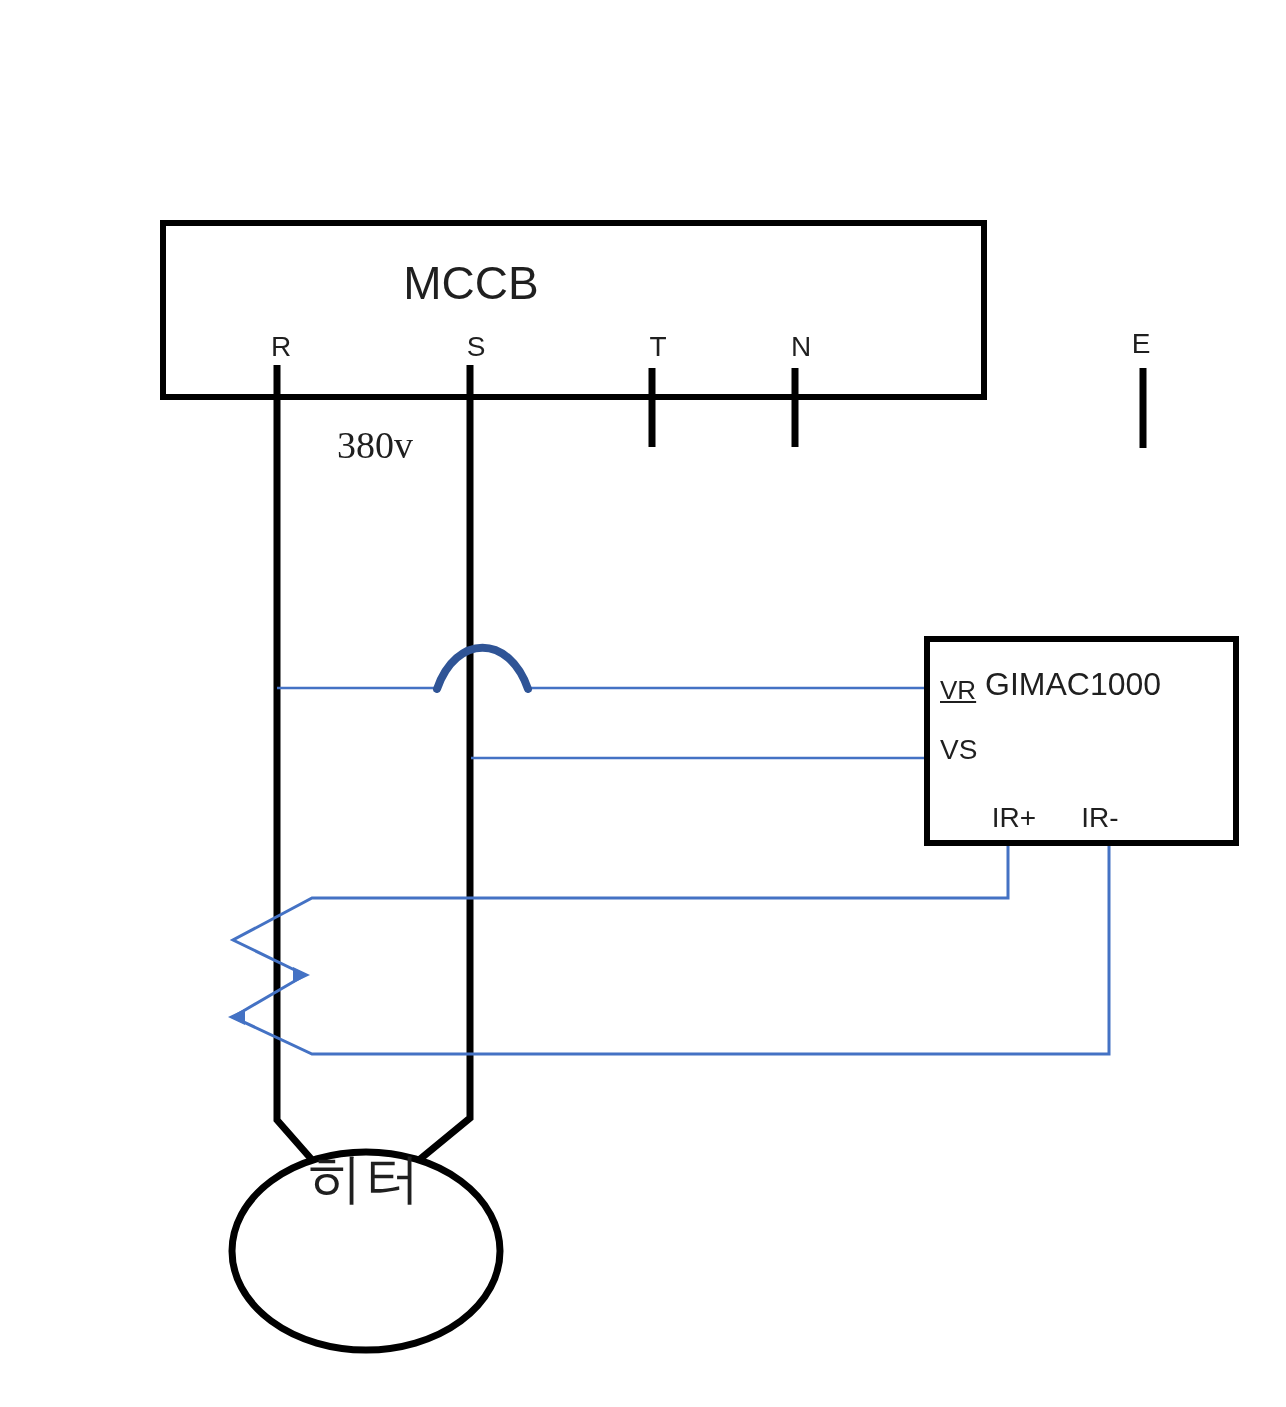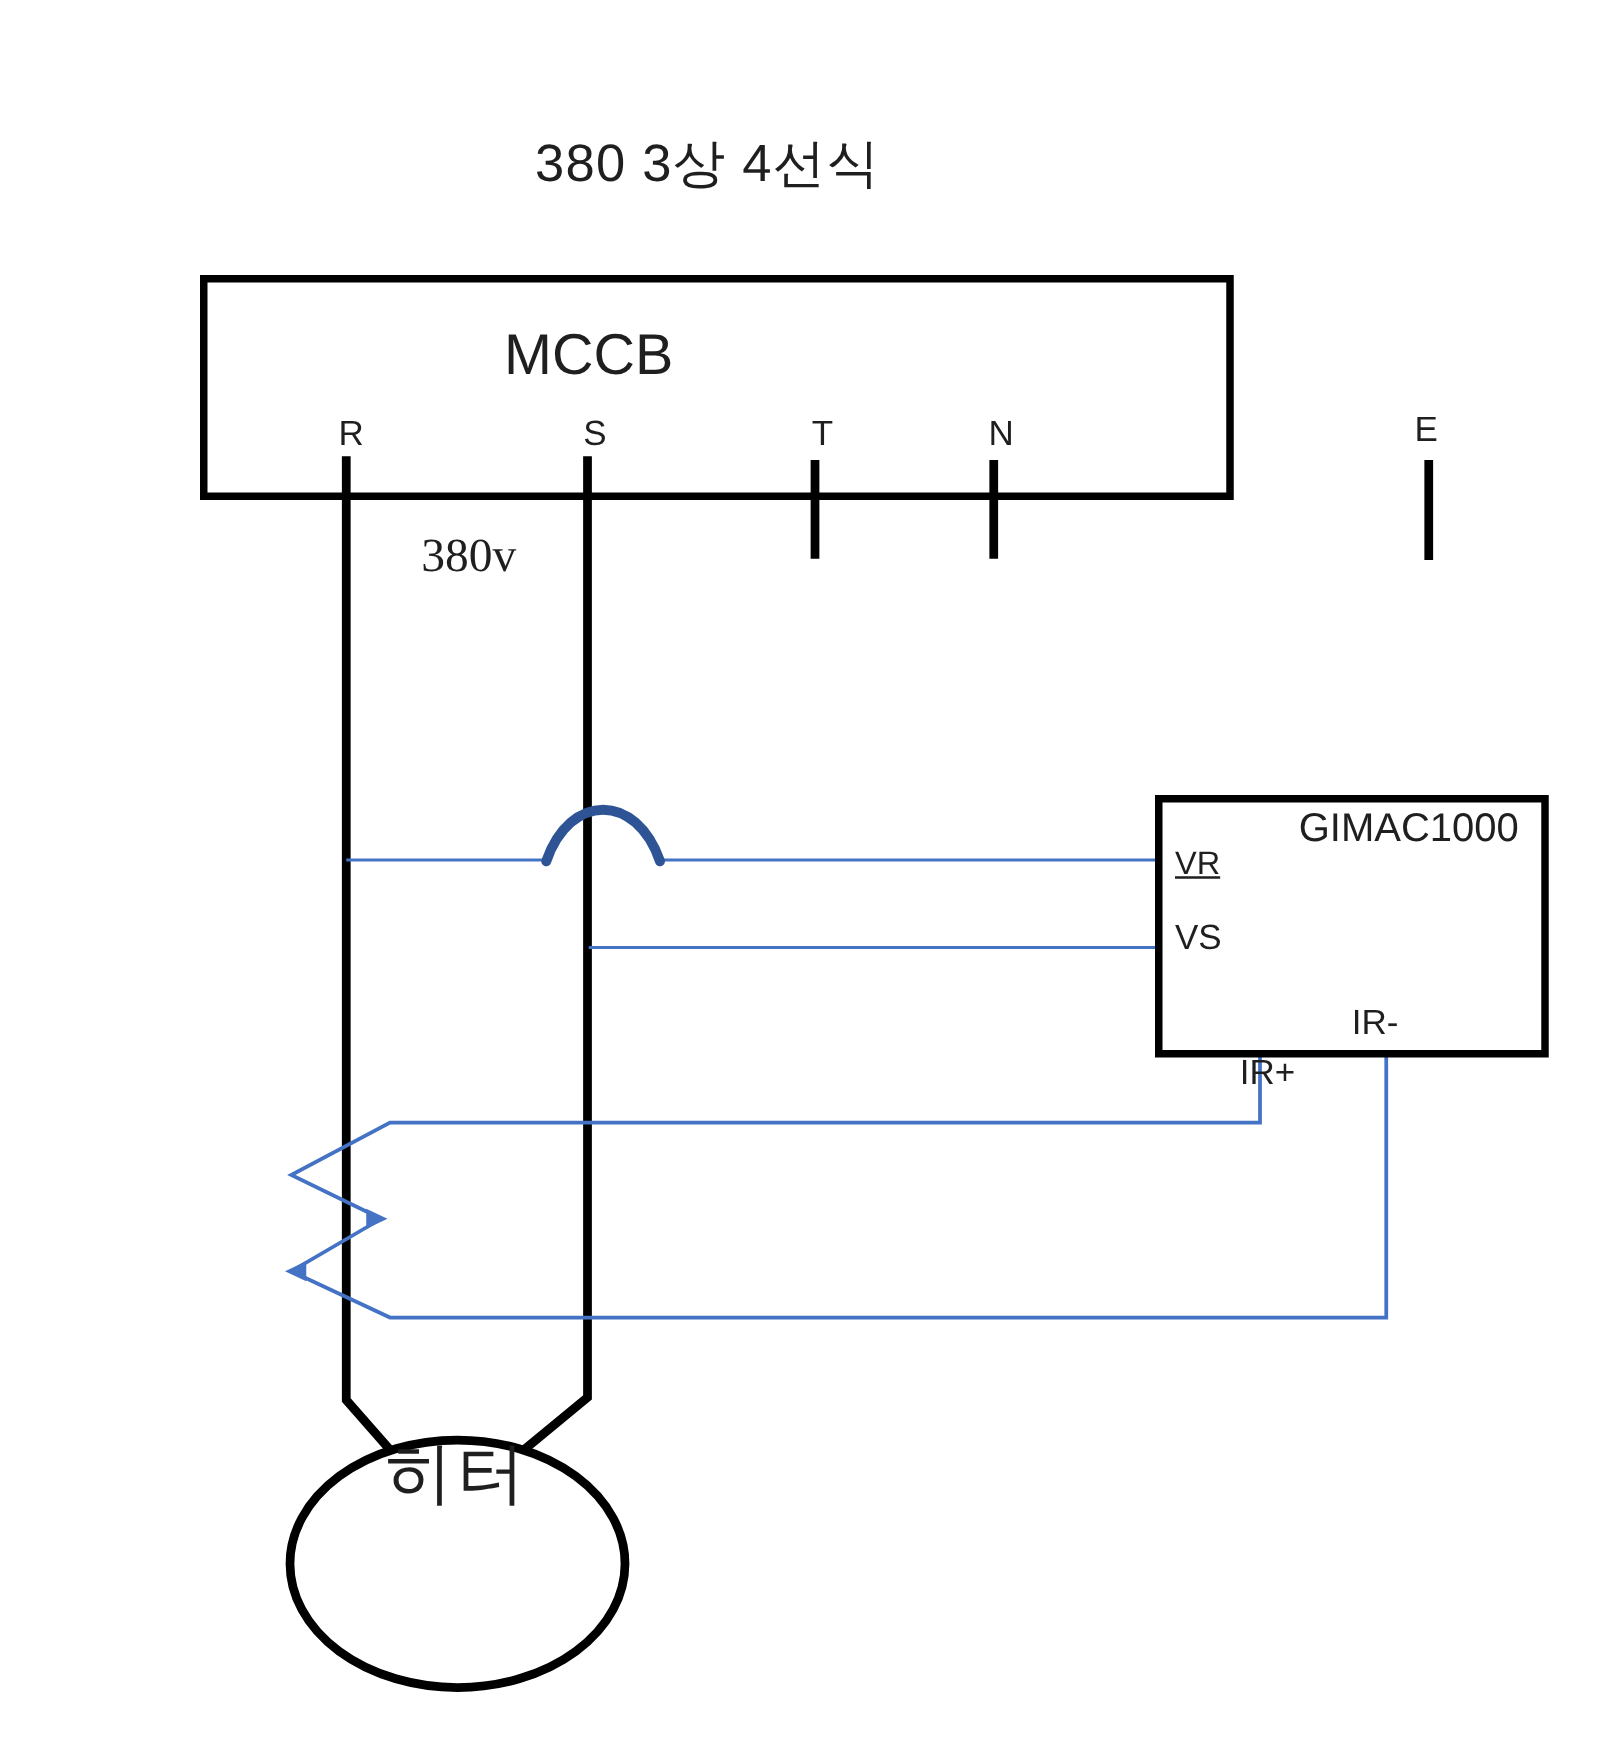--- a/index.html
+++ b/index.html
@@ -20,21 +20,21 @@
     position:absolute;z-index:2;
     border:6px solid #000;
     box-sizing:border-box;
     background:transparent;
   }
   #mccb-box{left:160px;top:220px;width:827px;height:180px;}
   #mccb-title{left:230px;top:30px;width:150px;text-align:center;font-size:46px;}
   .mccb-terminal{top:105px;transform:translateX(-50%);font-size:28px;}
 
   #gimac-box{left:924px;top:636px;width:315px;height:210px;}
-  #gimac-title{left:55px;top:2px;width:230px;text-align:right;font-size:32px;}
+  #gimac-title{left:55px;top:24px;width:230px;text-align:left;font-size:32px;}
   #gimac-vr{left:10px;top:33px;font-size:26px;text-decoration:underline;}
   #gimac-vs{left:10px;top:92px;font-size:28px;}
   .gimac-bottom-terminal{top:160px;transform:translateX(-50%);font-size:28px;}
 
   .earth-label{left:1141px;top:328px;transform:translateX(-50%);font-size:28px;}
   .voltage-label{left:337px;top:423px;font-size:38px;font-family:Liberation Serif, serif;}
   .heater-label{
     left:366px;top:1179px;transform:translate(-50%,-50%);
     font-size:54px;letter-spacing:4px;
   }
@@ -63,37 +63,36 @@
     <path d="M1008,845 L1008,898 L312,898 L233,940 L305,975" stroke-width="3" fill="none" stroke="#4472C4"></path>
 
     <path d="M1109,845 L1109,1054 L312,1054 L233,1017 L305,975" stroke-width="3" fill="none" stroke="#4472C4"></path>
 
     <polygon points="310,975 293,967 293,983" fill="#4472C4"></polygon>
     <polygon points="228,1017 245,1009 245,1025" fill="#4472C4"></polygon>
 
     <ellipse cx="366" cy="1251" rx="134" ry="99" fill="#ffffff" stroke-width="7" stroke="#000000"></ellipse>
   </svg>
 
-  <div class="label diagram-title">380 3상 4선식</div>
 
   <div id="mccb-box" class="box">
     <div class="label" id="mccb-title">MCCB</div>
     <div class="label mccb-terminal" style="left:115px;">R</div>
     <div class="label mccb-terminal" style="left:310px;">S</div>
     <div class="label mccb-terminal" style="left:492px;">T</div>
     <div class="label mccb-terminal" style="left:635px;">N</div>
   </div>
 
   <div class="label earth-label">E</div>
 
   <div class="label voltage-label">380v</div>
 
   <div id="gimac-box" class="box">
     <div class="label" id="gimac-title">GIMAC1000</div>
     <div class="label" id="gimac-vr">VR</div>
     <div class="label" id="gimac-vs">VS</div>
-    <div class="label gimac-bottom-terminal" style="left:84px;margin-top:40px;">IR+</div>
+    <div class="label gimac-bottom-terminal" style="left:84px;">IR+</div>
     <div class="label gimac-bottom-terminal" style="left:170px;">IR-</div>
   </div>
 
   <div class="label heater-label">히터</div>
 
 </div>
 
 </body></html>

